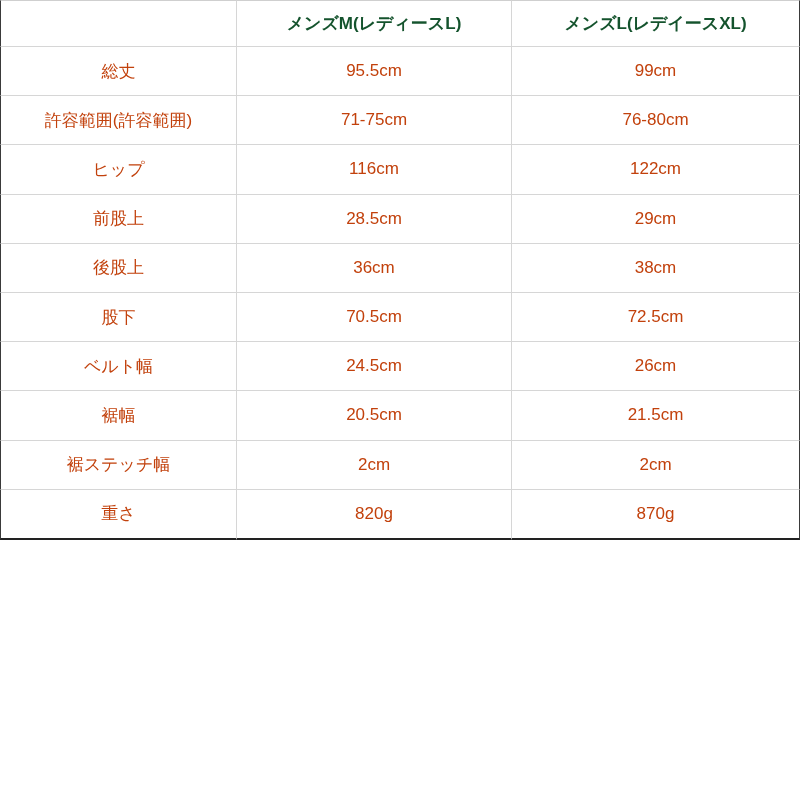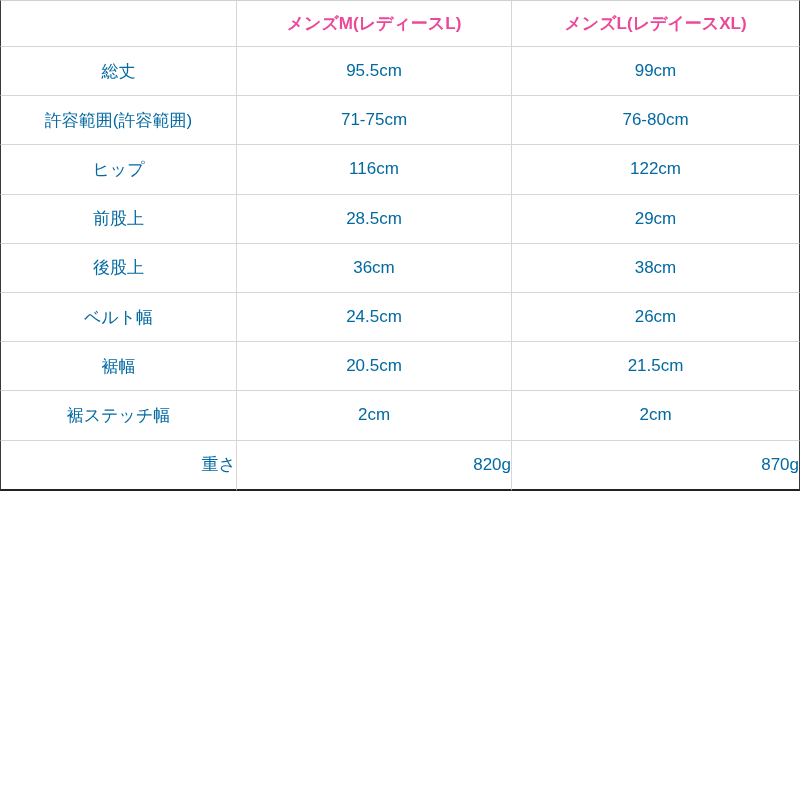--- a/index.html
+++ b/index.html
@@ -21,42 +21,41 @@
     border-collapse: separate;
     border-spacing: 0;
   }
   table.size-chart td, table.size-chart th {
     padding: 0;
     text-align: center;
     vertical-align: middle;
     border-right: 1px solid #d6d6d6;
     border-bottom: 1px solid #d6d6d6;
     font-size: 17px;
-    color: #0369a1;
+    color: #c2410c;
     overflow: hidden;
     white-space: nowrap;
   }
   table.size-chart th {
     font-weight: bold;
-    color: #ec4899;
+    color: #14532d;
     height: 45px;
     border-top: 1px solid #cfcfcf;
   }
   table.size-chart td {
     height: 48.2px;
   }
   table.size-chart td:first-child, table.size-chart th:first-child {
     border-left: 1px solid #3a3a3a;
   }
   table.size-chart td:last-child, table.size-chart th:last-child {
     border-right: 1px solid #3a3a3a;
   }
   table.size-chart tr.last-row td {
     border-bottom: 2px solid #222222;
-    text-align: right;
   }
   col.c-label { width: 237px; }
   col.c-m     { width: 275px; }
   col.c-l     { width: 288px; }
 </style>
 </head>
 <body>
 
 <div class="page">
   <table class="size-chart">
@@ -90,20 +89,25 @@
         <td>前股上</td>
         <td>28.5cm</td>
         <td>29cm</td>
       </tr>
       <tr>
         <td>後股上</td>
         <td>36cm</td>
         <td>38cm</td>
       </tr>
       <tr>
+        <td>股下</td>
+        <td>70.5cm</td>
+        <td>72.5cm</td>
+      </tr>
+      <tr>
         <td>ベルト幅</td>
         <td>24.5cm</td>
         <td>26cm</td>
       </tr>
       <tr>
         <td>裾幅</td>
         <td>20.5cm</td>
         <td>21.5cm</td>
       </tr>
       <tr>

